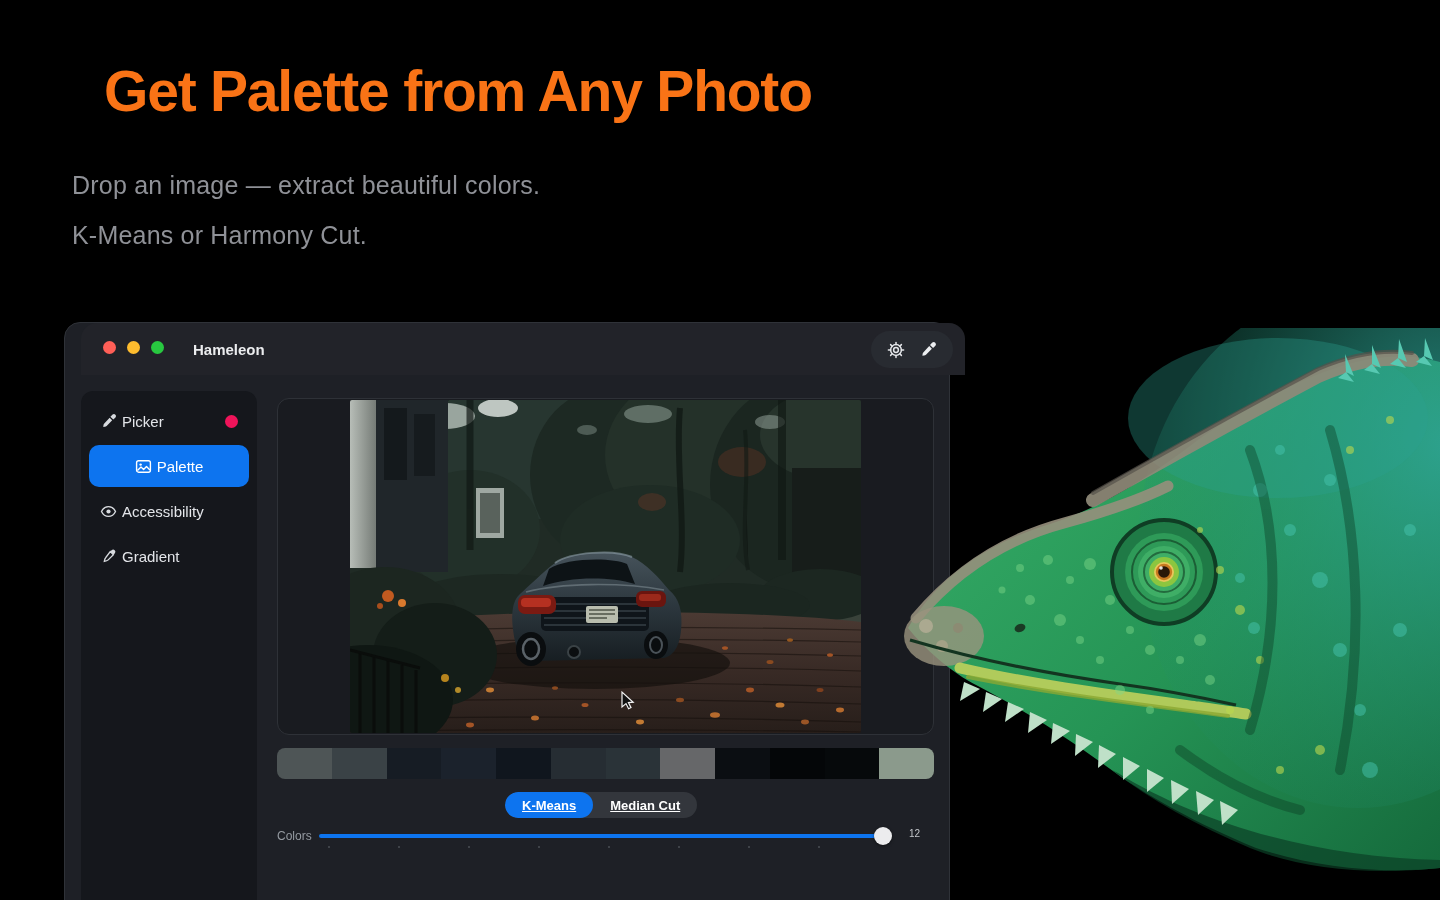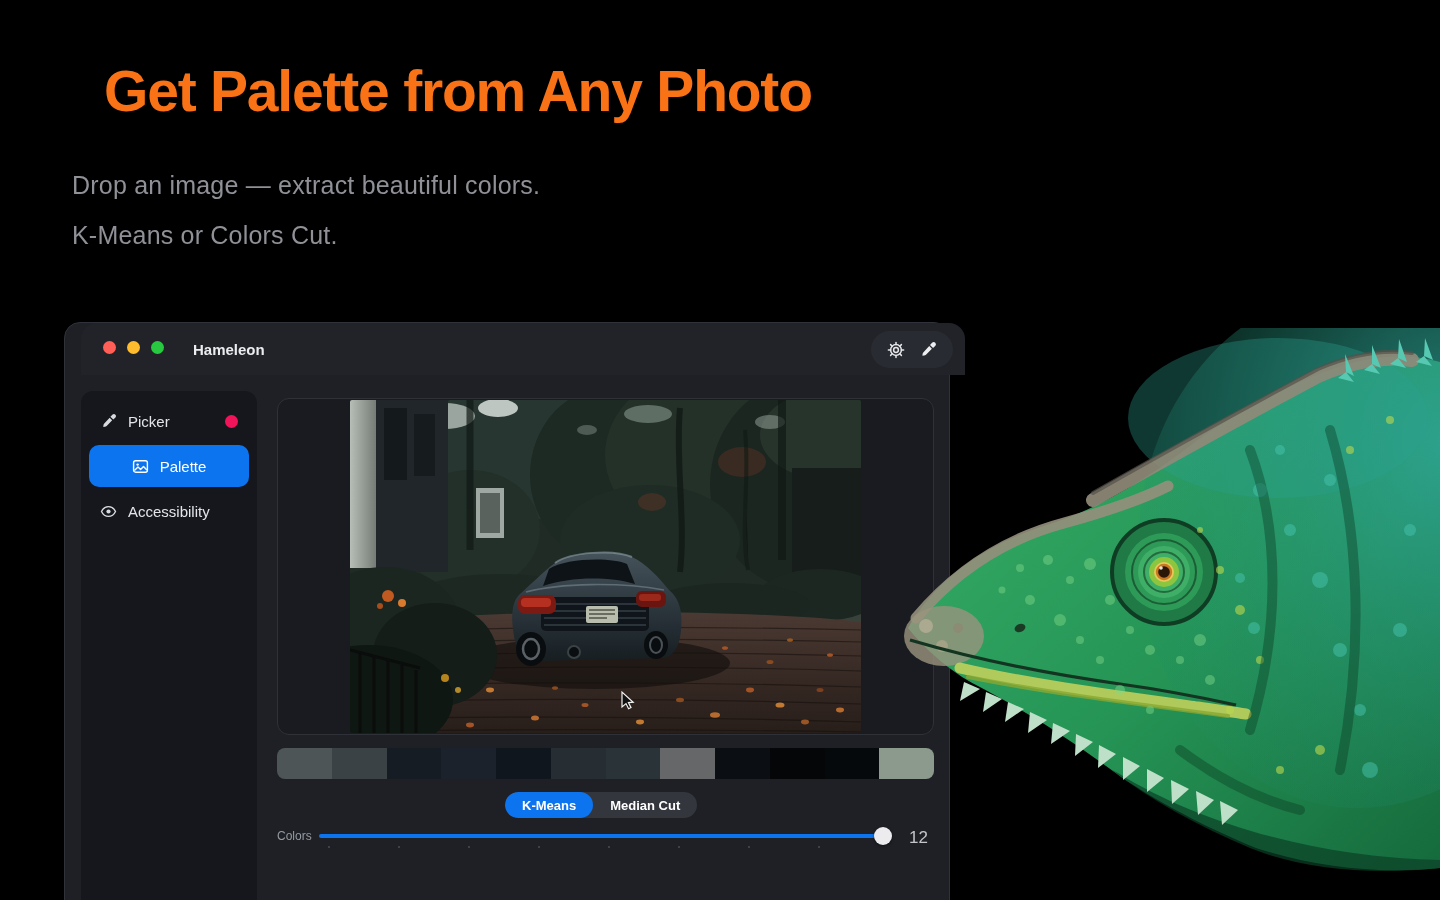--- a/index.html
+++ b/index.html
@@ -28,21 +28,21 @@
   .win-title{margin-left:18px;font-size:15px;font-weight:700;color:#ebecee;}
   .toolbar-pill{position:absolute;right:12px;top:8px;width:82px;height:37px;
     background:#282b31;border-radius:19px;display:flex;align-items:center;
     justify-content:space-evenly;}
   .toolbar-pill svg{display:block;}
 
   
   .sidebar{position:absolute;left:16px;top:68px;width:176px;height:542px;
     background:#15171c;border-radius:12px 12px 0 0;padding:9px 8px;}
   .side-item{height:42px;border-radius:10px;display:flex;align-items:center;
-    gap:11px;padding:0 11px;margin-bottom:3px;color:#e3e5e9;font-size:15px;
+    gap:5px;padding:0 11px;margin-bottom:3px;color:#e3e5e9;font-size:15px;
     font-weight:500;cursor:default;}
   .side-item .icon{width:17px;height:17px;flex:0 0 17px;display:flex;
     align-items:center;justify-content:center;color:#d7dade;}
   .side-item.active{background:var(--accent);color:#ffffff;justify-content:center;}
   .side-item.active .icon{color:#ffffff;}
   .side-badge{margin-left:auto;width:13px;height:13px;border-radius:50%;
     background:var(--badge);}
 
   
   .photo-card{position:absolute;left:212px;top:75px;width:657px;height:337px;
@@ -53,49 +53,49 @@
 
   
   .strip{position:absolute;left:212px;top:425px;width:657px;height:31px;
     border-radius:8px;overflow:hidden;display:flex;}
   .swatch{flex:1 1 0;}
 
   
   .segmented{position:absolute;left:440px;top:469px;height:26px;display:flex;
     background:#33363c;border-radius:13px;overflow:hidden;}
   .seg{display:flex;align-items:center;padding:0 17px;font-size:13px;
-    font-weight:700;color:#ffffff;white-space:nowrap;}
+    font-weight:700;color:#ffffff;white-space:nowrap;text-decoration:underline;}
   .seg.selected{background:var(--accent);border-radius:13px;}
 
   
   .slider-label{position:absolute;left:212px;top:506px;font-size:12px;
     color:#959aa1;}
   .slider-track{position:absolute;left:254px;top:511px;width:564px;height:4px;
     border-radius:2px;background:var(--accent);}
   .slider-thumb{position:absolute;right:-9px;top:-7px;width:18px;height:18px;
     border-radius:50%;background:#ececee;box-shadow:0 1px 3px rgba(0,0,0,.5);}
-  .slider-value{position:absolute;left:844px;top:505px;font-size:17px;
+  .slider-value{position:absolute;left:844px;top:505px;font-size:10px;
     color:#c2c5c9;}
   .ticks{position:absolute;left:263px;top:523px;width:492px;display:flex;
     justify-content:space-between;}
   .tick{width:2px;height:2px;border-radius:50%;background:#4a4e55;}
 
   
   .chameleon{position:absolute;left:898px;top:328px;width:542px;height:572px;}
   .chameleon svg{display:block;}
 </style>
 </head>
 <body>
 
 <div class="stage">
 
   <h1 class="hero-title">Get Palette from Any Photo</h1>
   <div class="hero-sub">
     <div>Drop an image — extract beautiful colors.</div>
-    <div>K-Means or Colors Cut.</div>
+    <div>K-Means or Harmony Cut.</div>
   </div>
 
   <div class="window">
     <div class="titlebar">
       <span id="traffic-lights"><span class="tl" style="background: rgb(255, 95, 87);"></span><span class="tl" style="background: rgb(254, 188, 46);"></span><span class="tl" style="background: rgb(40, 200, 64);"></span></span>
       <span class="win-title">Hameleon</span>
       <div class="toolbar-pill">
         <span>
           <svg width="18" height="18" viewBox="0 0 18 18" fill="none" stroke="#e4e6e9" stroke-width="1.5" stroke-linecap="round">
             <circle cx="9" cy="9" r="2.4"></circle>
@@ -141,20 +141,29 @@
         <span>Palette</span>
       </div>
       <div class="side-item">
         <span class="icon">
           <svg width="17" height="17" viewBox="0 0 17 17" fill="none" stroke="currentColor" stroke-width="1.4">
             <path d="M1.5 8.5C3 5.3 5.5 3.6 8.5 3.6s5.5 1.7 7 4.9c-1.5 3.2-4 4.9-7 4.9s-5.5-1.7-7-4.9z"></path>
             <circle cx="8.5" cy="8.5" r="2.1" fill="currentColor" stroke="none"></circle>
           </svg>
         </span>
         <span>Accessibility</span>
+      </div>
+      <div class="side-item">
+        <span class="icon">
+          <svg width="16" height="16" viewBox="0 0 16 16" fill="none" stroke="currentColor" stroke-width="1.3" stroke-linecap="round">
+            <path d="M9.3 3.6l3.1 3.1 -5.2 5.2c-.9.9-2.2 1.3-3.9 1.5.2-1.7.6-3 1.5-3.9z"></path>
+            <path d="M10.6 2.3a1.55 1.55 0 0 1 3.1 3.1l-1.3 1.3-3.1-3.1z" fill="currentColor" stroke="none"></path>
+          </svg>
+        </span>
+        <span>Gradient</span>
       </div>
     </div>
 
     <div class="photo-card">
       <div class="photo">
         <svg width="511" height="333" viewBox="0 0 511 333">
           <defs>
             <linearGradient id="brick" x1="0" y1="0" x2="0" y2="1">
               <stop offset="0" stop-color="#4b3a33"></stop>
                 <stop offset=".5" stop-color="#382a25"></stop>

